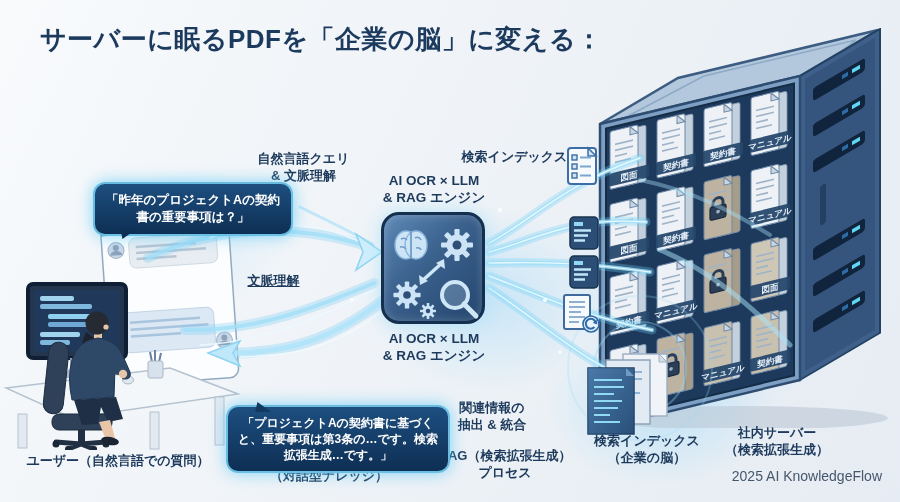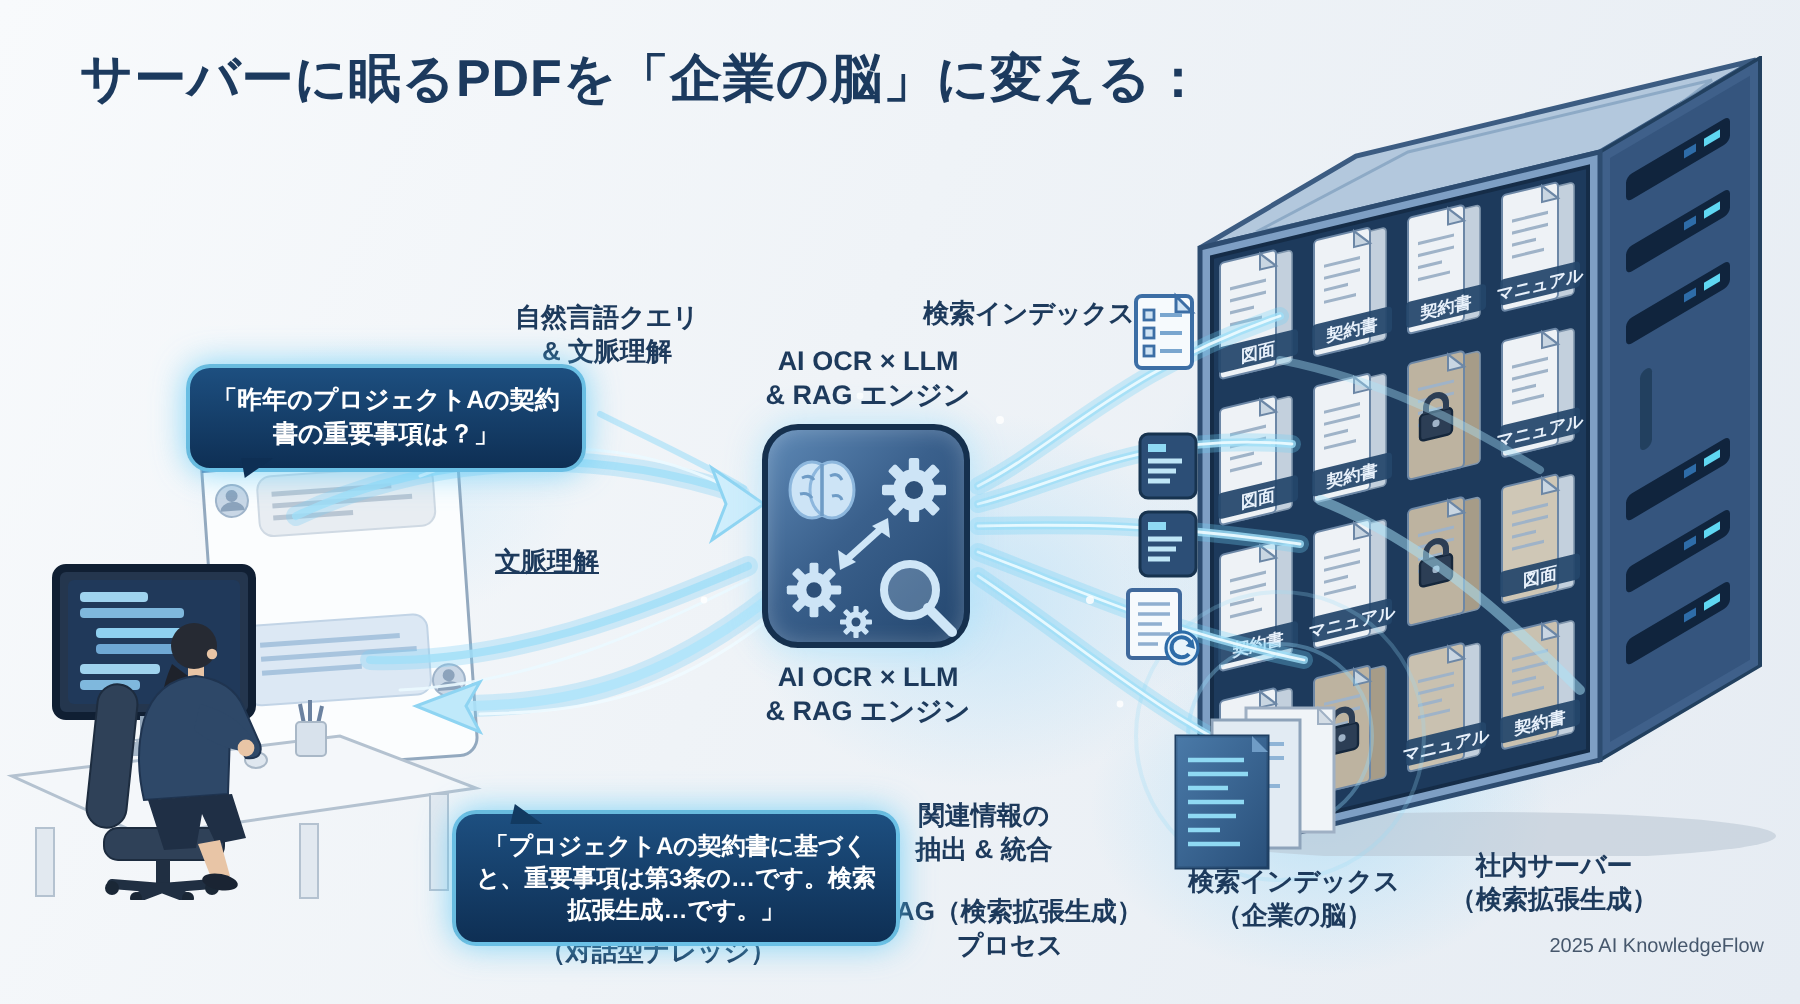--- a/index.html
+++ b/index.html
@@ -26,21 +26,21 @@
   .bubble.a::before{content:"";position:absolute;left:22px;top:-13px;border:8px solid transparent;
     border-bottom:10px solid #123a61;transform:skewX(30deg);}
   .engine{position:absolute;left:381px;top:212px;width:104px;height:112px;border-radius:18px;
     background:linear-gradient(135deg,#5e89b6 0%,#3a608c 45%,#23466e 100%);
     border:3px solid #15304e;box-shadow:0 0 18px rgba(170,225,250,.8),inset 0 0 10px rgba(255,255,255,.22);
     z-index:24;box-sizing:border-box;}
   .mini{position:absolute;z-index:23;}
   .svg-abs{position:absolute;z-index:20;}
   .beams{position:absolute;left:0;top:0;z-index:22;pointer-events:none;}
   .credit{position:absolute;left:700px;top:468px;width:182px;text-align:right;
-    color:#46576c;font-size:10px;font-weight:400;z-index:25;}
+    color:#46576c;font-size:14px;font-weight:400;z-index:25;}
 </style>
 </head>
 <body>
 
 <div class="canvas">
   <div class="glow g1"></div>
   <div class="glow g2"></div>
   <div class="glow g3"></div>
   <div class="glow g4"></div>
 
@@ -436,17 +436,18 @@
 &amp; RAG エンジン</div>
   <div class="lbl" style="left:452px;top:148px;width:125px;">検索インデックス</div>
   <div class="lbl ml" style="left:436px;top:383px;width:112px;margin-top:16px;">関連情報の
 抽出 &amp; 統合</div>
   <div class="lbl ml" style="left:420px;top:447px;width:170px;">RAG（検索拡張生成）
 プロセス</div>
   <div class="lbl ml" style="left:578px;top:432px;width:138px;">検索インデックス
 （企業の脳）</div>
   <div class="lbl ml" style="left:697px;top:424px;width:160px;">社内サーバー
 （検索拡張生成）</div>
+  <div class="lbl" style="left:14px;top:452px;width:208px;">ユーザー（自然言語での質問）</div>
   <div class="lbl ml" style="left:243px;top:450px;width:172px;">生成された回答
 （対話型ナレッジ）</div>
 
   <div class="credit">2025 AI KnowledgeFlow</div>
 </div>
 
 </body></html>

